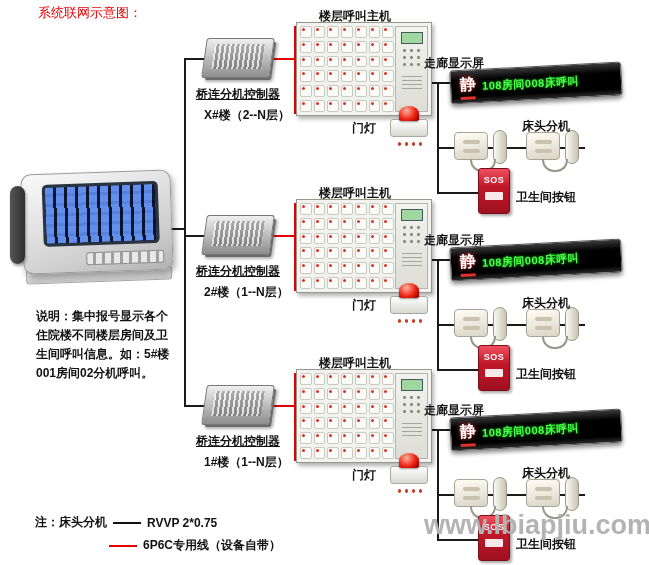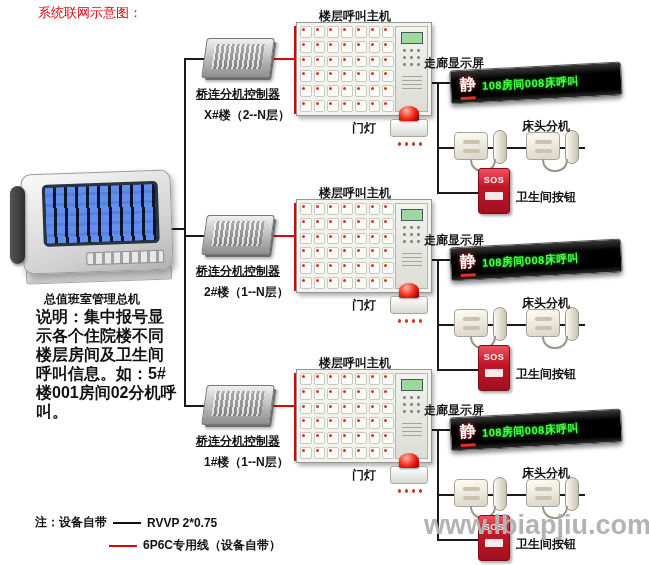--- a/index.html
+++ b/index.html
@@ -24,21 +24,21 @@
         repeating-linear-gradient(90deg, rgba(100,150,255,.85) 0 8px, rgba(8,18,45,.95) 8px 11px),
         repeating-linear-gradient(0deg, rgba(255,255,255,.30) 0 7px, rgba(0,0,10,.60) 7px 10px); }
   .console-keys { position:absolute; right:8px; bottom:6px; width:78px; height:13px; border-radius:3px;
       background:repeating-linear-gradient(90deg,#e8e8e8 0 6px,#a0a0a0 6px 9px); border:1px solid #909090; }
   .console-handset { position:absolute; left:2px; top:20px; width:15px; height:78px;
       background:linear-gradient(90deg,#555,#2e2e2e); border-radius:8px;
       box-shadow:1px 2px 3px rgba(0,0,0,.4); z-index:3; }
   .console-base { position:absolute; left:18px; top:102px; width:146px; height:14px;
       background:linear-gradient(#f5f5f5,#c8c8c8); border:1px solid #aaa; border-radius:3px; transform:rotate(-2deg); }
   .console-label { left:44px; top:291px; }
-  .desc { position:absolute; left:36px; top:307px; width:142px; font-size:16px; font-weight:bold;
+  .desc { position:absolute; left:36px; top:307px; width:142px; font-size:12px; font-weight:bold;
       line-height:19px; color:#111; z-index:5; }
 
   
   .spine { left:184px; top:58px; width:2px; height:349px; }
   .console-link { left:170px; top:228px; width:16px; height:2px; }
 
   
   .tier { position:absolute; left:0; width:592px; height:212px; }
   .t1 { top:8px; } .t2 { top:185px; } .t3 { top:355px; }
 
@@ -149,21 +149,20 @@
   <div class="line console-link"></div>
 
   <div class="console">
     <div class="console-base"></div>
     <div class="console-body">
       <div class="console-screen"></div>
       <div class="console-keys"></div>
     </div>
     <div class="console-handset"></div>
   </div>
-  <div class="lbl console-label">总值班室管理总机</div>
   <div class="desc">说明：集中报号显示各个住院楼不同楼层房间及卫生间呼叫信息。如：5#楼001房间02分机呼叫。</div>
 
   <div class="tier t1">
     <div class="line t-stub"></div>
     <div class="line red t-red-h"></div>
     <div class="line red t-red-v"></div>
     <div class="line t-trunk"></div>
     <div class="line t-br-disp"></div>
     <div class="line t-br-beds"></div>
     <div class="line t-br-sos"></div>
@@ -448,21 +447,21 @@
 
     <div class="sos t-sos">
       <div class="sos-text">SOS</div>
       <div class="sos-sub"></div>
     </div>
     <div class="lbl t-toilet-label">卫生间按钮</div>
   </div>
 
   <div class="legend">
     <div class="legend-row r1">
-      <span>注：设备自带</span>
+      <span>注：床头分机</span>
       <span class="dash black-dash"></span>
       <span>RVVP 2*0.75</span>
     </div>
     <div class="legend-row r2">
       <span class="dash red-dash"></span>
       <span>6P6C专用线（设备自带）</span>
     </div>
   </div>
 
   <div class="watermark">www.lbiapjiu.com</div>

